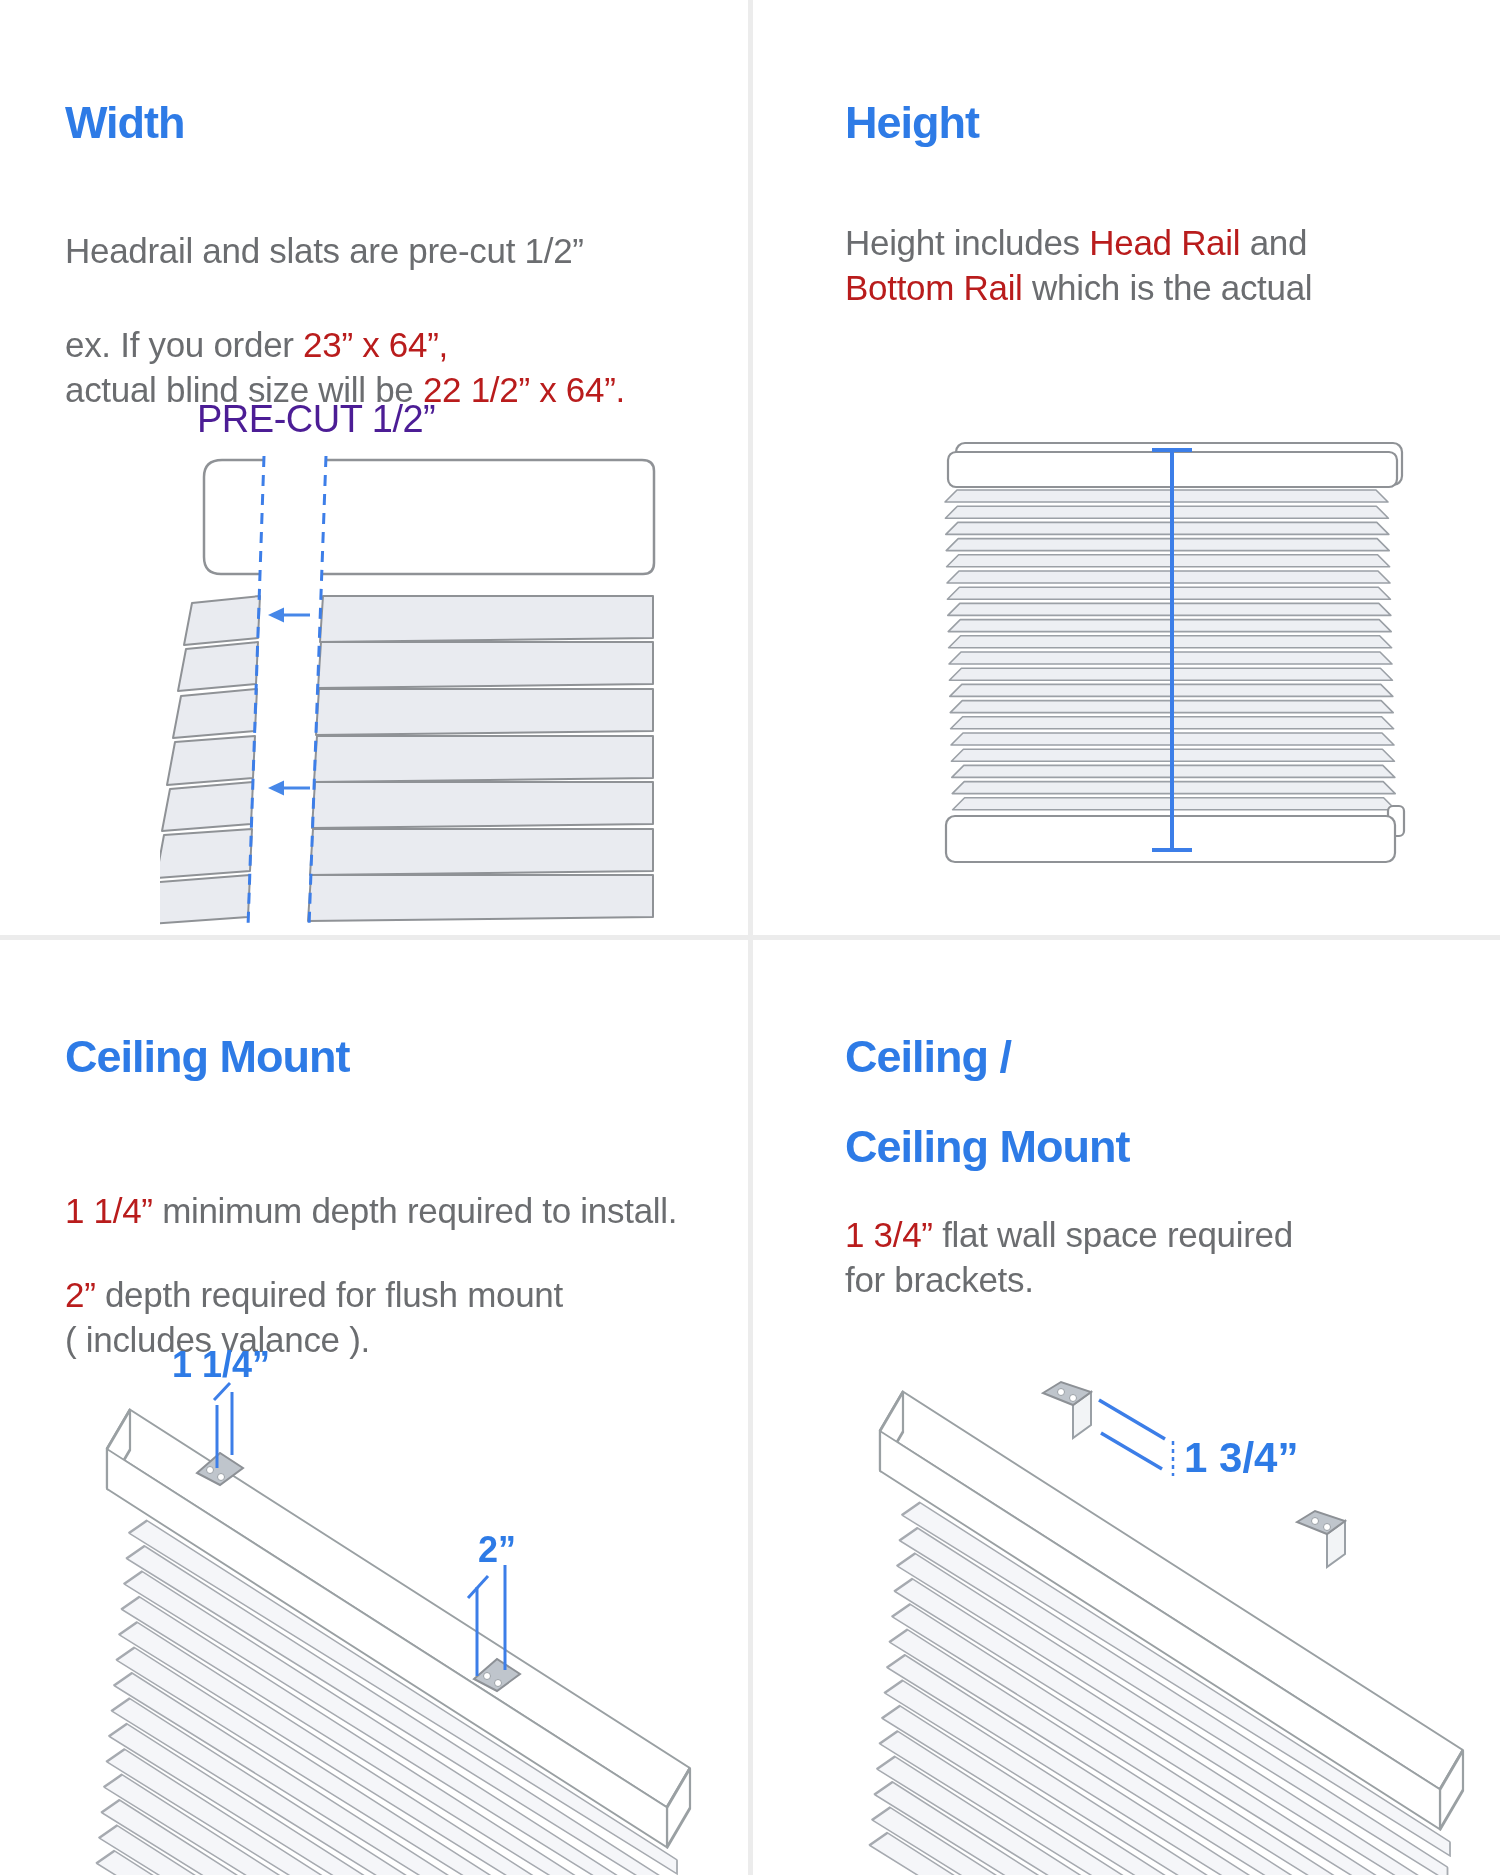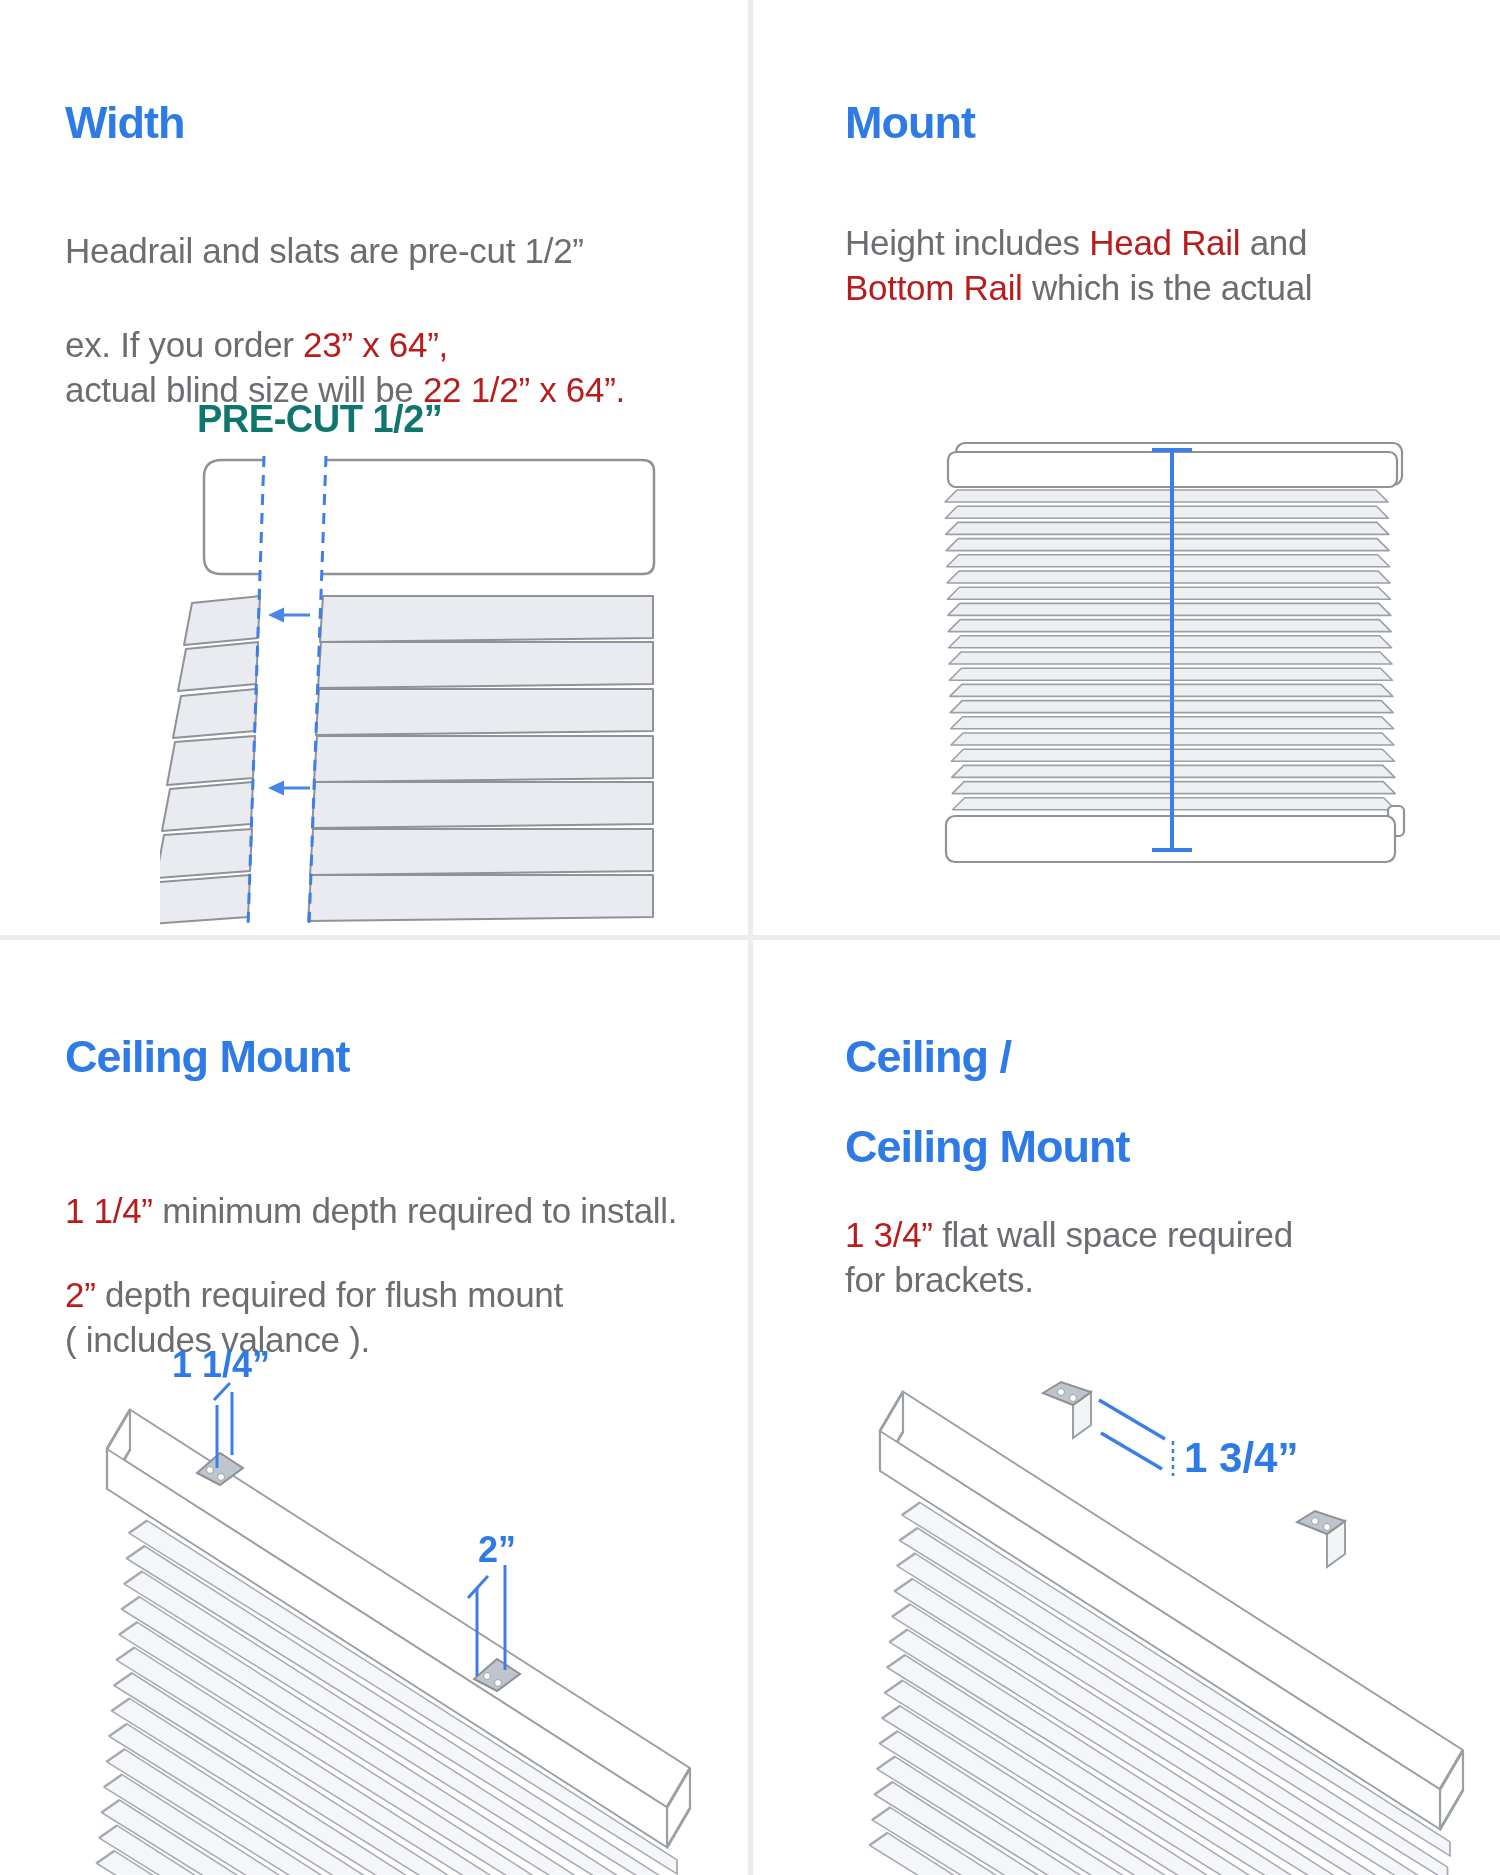--- a/index.html
+++ b/index.html
@@ -9,21 +9,21 @@
   }
   .abs{position:absolute;}
   .title{
     color:#2e7be6;font-weight:700;font-size:45px;letter-spacing:-1px;line-height:90px;
   }
   .body-text{
     font-size:35px;color:#6b6d70;letter-spacing:-0.3px;line-height:45px;
   }
   .body-text .b{font-weight:400;color:#b91c1c;}
   .diagram-label{
-    color:#0f766e;font-weight:700;font-size:38px;letter-spacing:-0.5px;
+    color:#4c1d95;font-weight:400;font-size:38px;letter-spacing:-0.5px;
   }
   .divider{background:#ececec;}
   svg text{
     font-family:"Liberation Sans", sans-serif;font-weight:700;fill:#2e7be6;
   }
 </style>
 </head>
 <body>
 
 <div class="abs divider" style="left:748px;top:0;width:5px;height:1875px;"></div>
@@ -76,21 +76,21 @@
     <g stroke="#4687e8" fill="#4687e8" stroke-width="3">
       <line x1="150" y1="165" x2="124" y2="165"></line>
       <polygon points="108,165 124,157.5 124,172.5" stroke="none"></polygon>
       <line x1="150" y1="338" x2="124" y2="338"></line>
       <polygon points="108,338 124,330.5 124,345.5" stroke="none"></polygon>
     </g>
   </svg>
 </section>
 
 <section>
-  <h1 class="abs title" style="left:845px;top:100px;margin:0;line-height:1;">Mount</h1>
+  <h1 class="abs title" style="left:845px;top:100px;margin:0;line-height:1;">Height</h1>
 
   <div class="abs body-text" style="left:845px;top:220px;">
     <div><span>Height includes </span><span class="b">Head Rail</span><span> and</span></div>
     <div><span></span><span class="b">Bottom Rail</span><span> which is the actual</span></div>
   </div>
 
   <svg class="abs" style="left:940px;top:438px;" width="470" height="450" viewBox="0 0 470 450">
     <defs>
       <polygon id="hslat" points="17,52 436,52 448,64 5,64"></polygon>
     </defs>

